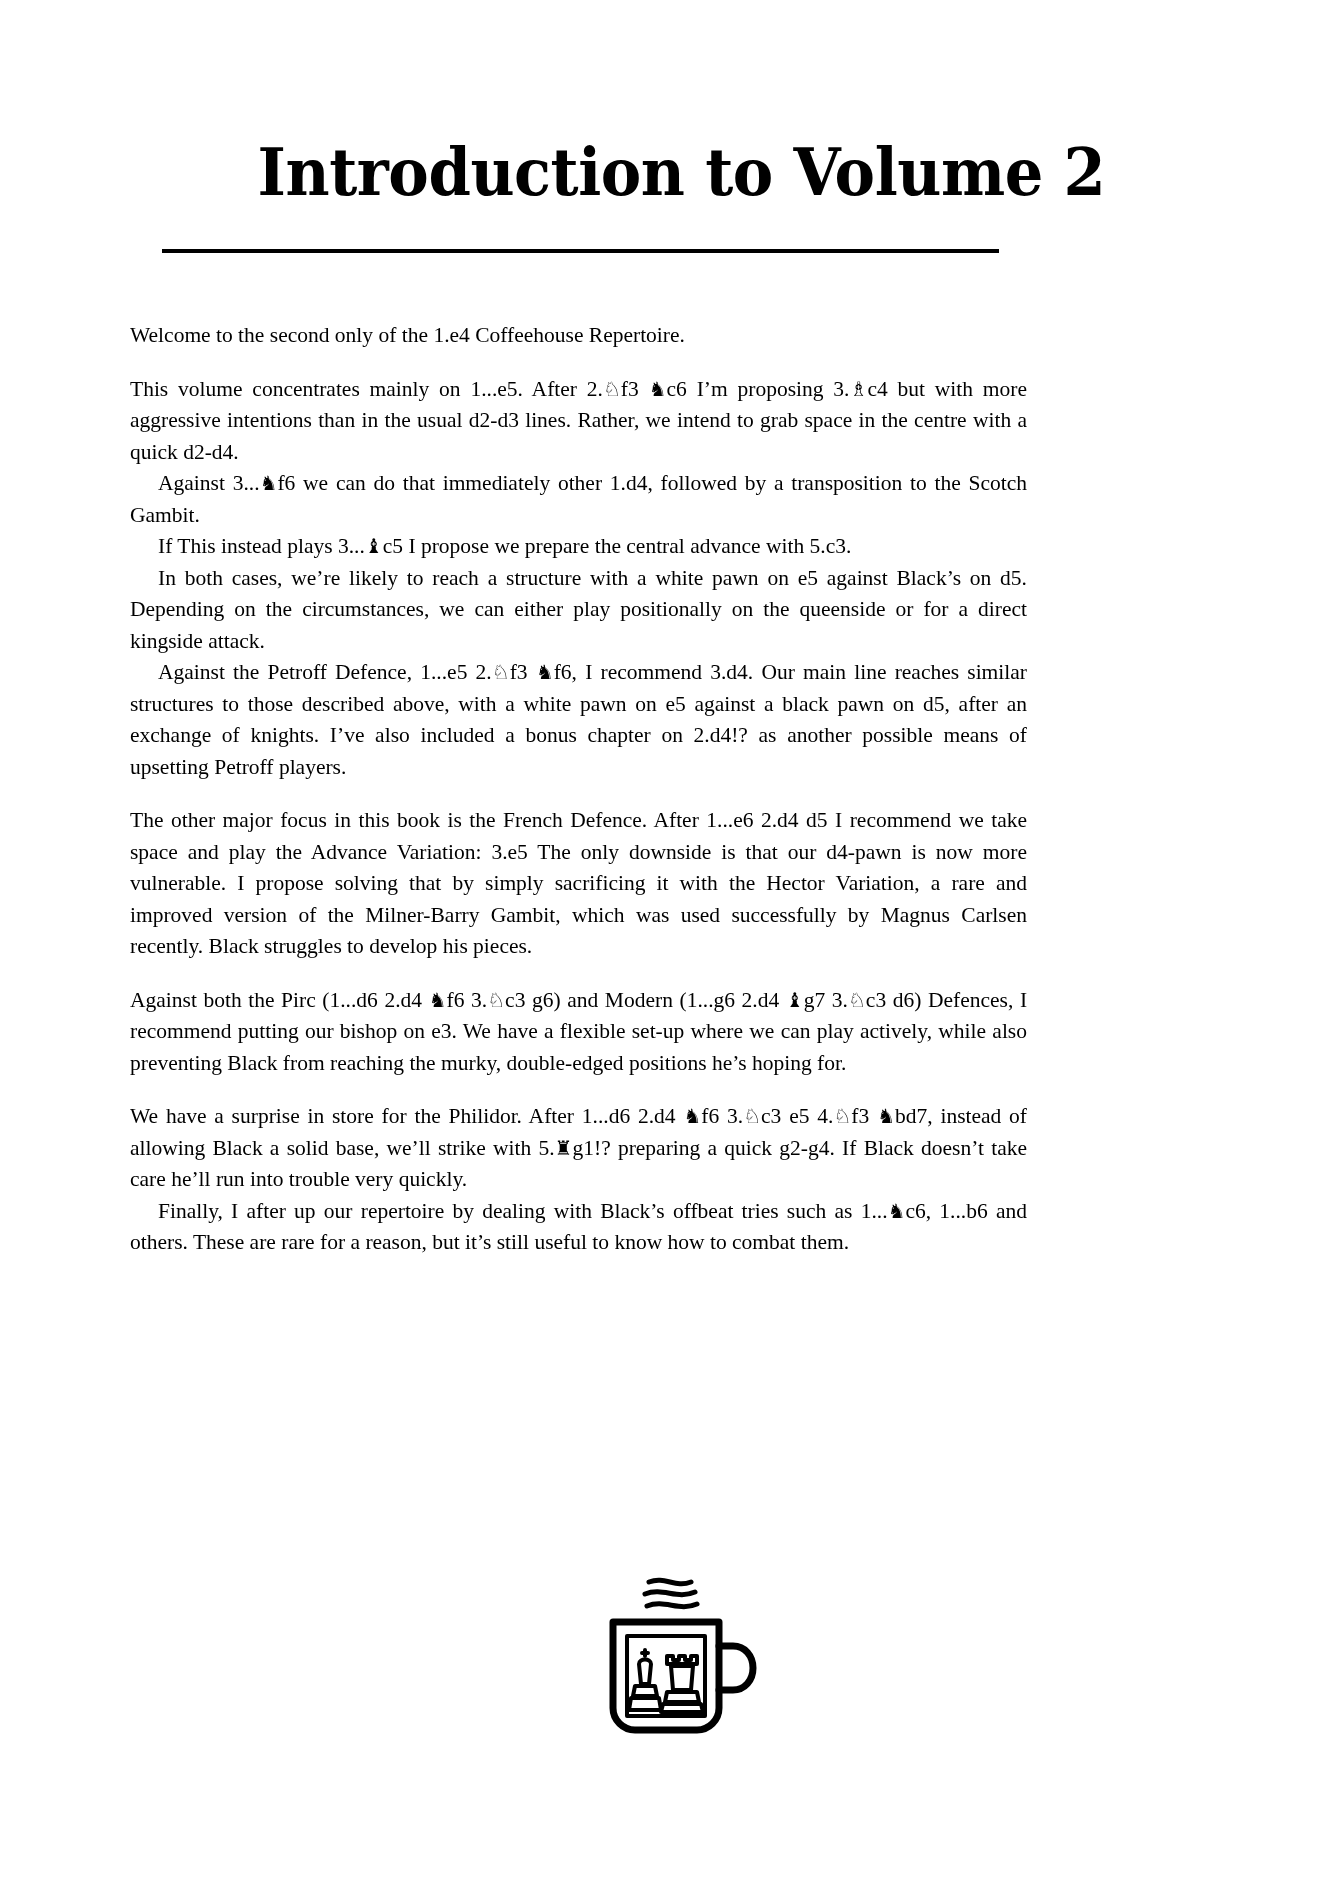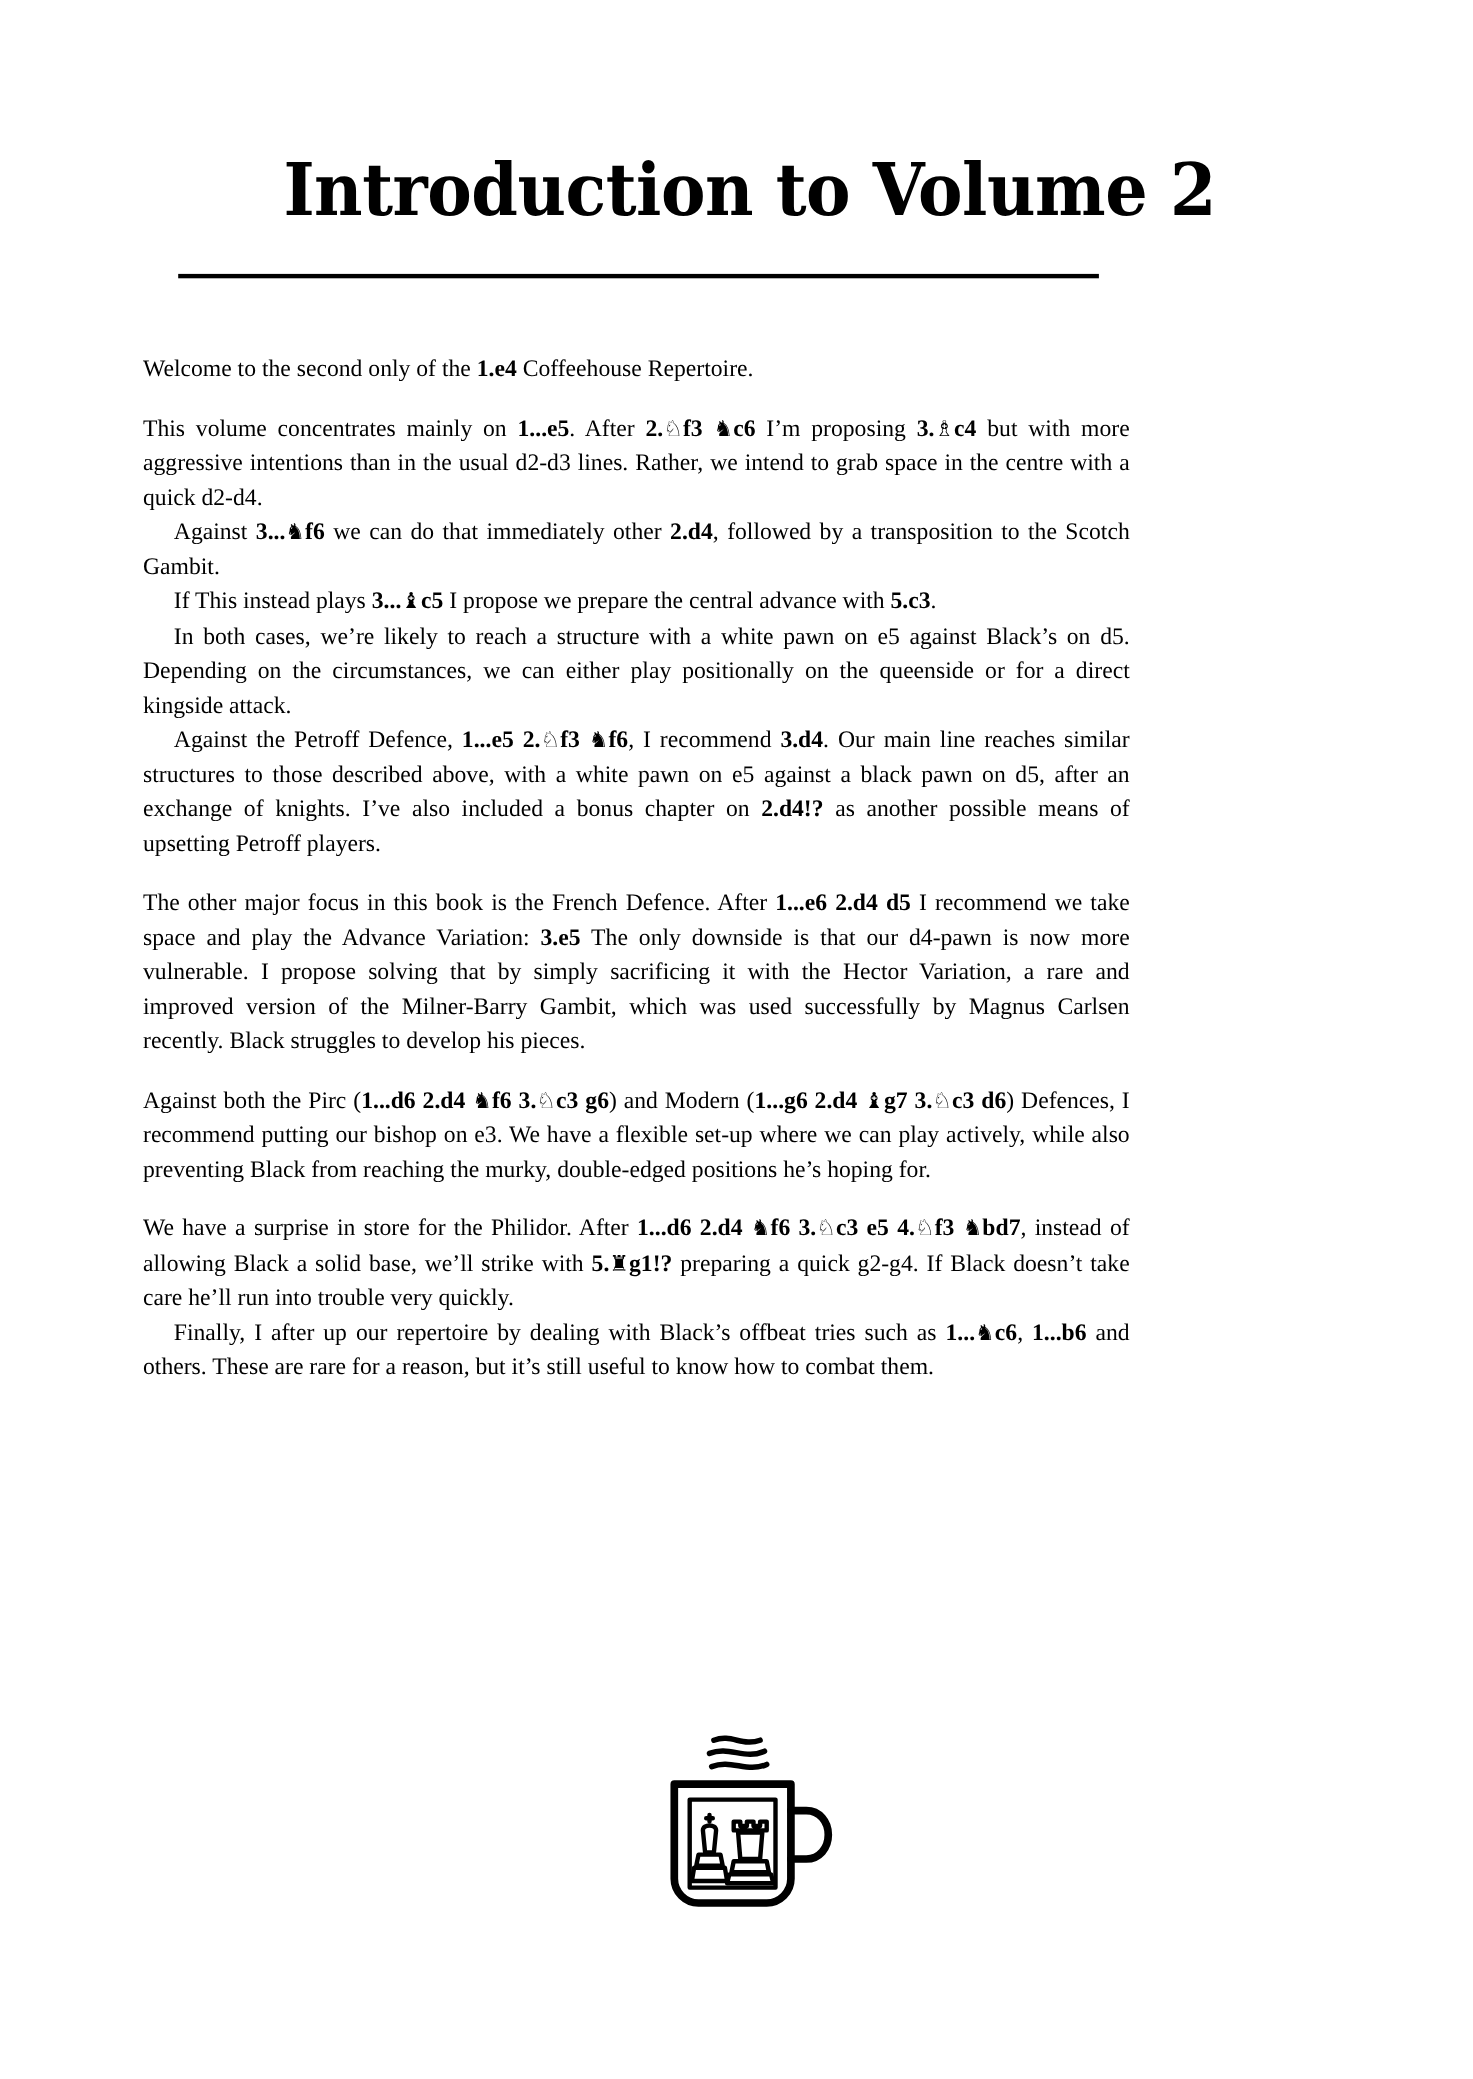--- a/index.html
+++ b/index.html
@@ -60,21 +60,21 @@
     margin: 0 0 22px 0;
   }
   p.indent {
     margin: 0;
     text-indent: 28px;
   }
   p.tight {
     margin: 0;
   }
   b, .mv {
-    font-weight: bold;
+    font-weight: normal;
   }
   .pc {
     font-family: "DejaVu Sans", sans-serif;
     font-weight: normal;
     font-size: 20px;
     line-height: 1;
   }
   .logo {
     position: absolute;
     left: 0;
@@ -93,21 +93,21 @@
 
   <div class="title-block">
     <h1 class="page-title">Introduction to Volume 2</h1>
   </div>
   <div class="title-rule"></div>
 
   <div class="body-col">
     <div id="paras">
         <p class="tight" style="margin-bottom: 22px;"><span>Welcome to the second only of the </span><span class="mv">1.e4</span><span> Coffeehouse Repertoire.</span></p>
         <p class="tight"><span>This volume concentrates mainly on </span><span class="mv">1...e5</span><span>. After </span><span class="mv">2.</span><span class="pc">♘</span><span class="mv">f3 </span><span class="pc">♞</span><span class="mv">c6</span><span> I’m proposing </span><span class="mv">3.</span><span class="pc">♗</span><span class="mv">c4</span><span> but with more aggressive intentions than in the usual d2-d3 lines. Rather, we intend to grab space in the centre with a quick d2-d4.</span></p>
-        <p class="indent"><span>Against </span><span class="mv">3...</span><span class="pc">♞</span><span class="mv">f6</span><span> we can do that immediately other </span><span class="mv">2.d4</span><span>, followed by a transposition to the Scotch Gambit.</span></p>
+        <p class="indent"><span>Against </span><span class="mv">3...</span><span class="pc">♞</span><span class="mv">f6</span><span> we can do that immediately other </span><span class="mv">1.d4</span><span>, followed by a transposition to the Scotch Gambit.</span></p>
         <p class="indent"><span>If This instead plays </span><span class="mv">3...</span><span class="pc">♝</span><span class="mv">c5</span><span> I propose we prepare the central advance with </span><span class="mv">5.c3</span><span>.</span></p>
         <p class="indent"><span>In both cases, we’re likely to reach a structure with a white pawn on e5 against Black’s on d5. Depending on the circumstances, we can either play positionally on the queenside or for a direct kingside attack.</span></p>
         <p class="indent" style="margin-bottom: 22px;"><span>Against the Petroff Defence, </span><span class="mv">1...e5 2.</span><span class="pc">♘</span><span class="mv">f3 </span><span class="pc">♞</span><span class="mv">f6</span><span>, I recommend </span><span class="mv">3.d4</span><span>. Our main line reaches similar structures to those described above, with a white pawn on e5 against a black pawn on d5, after an exchange of knights. I’ve also included a bonus chapter on </span><span class="mv">2.d4!?</span><span> as another possible means of upsetting Petroff players.</span></p>
         <p class="tight" style="margin-bottom: 22px;"><span>The other major focus in this book is the French Defence. After </span><span class="mv">1...e6 2.d4 d5</span><span> I recommend we take space and play the Advance Variation: </span><span class="mv">3.e5</span><span> The only downside is that our d4-pawn is now more vulnerable. I propose solving that by simply sacrificing it with the Hector Variation, a rare and improved version of the Milner-Barry Gambit, which was used successfully by Magnus Carlsen recently. Black struggles to develop his pieces.</span></p>
         <p class="tight" style="margin-bottom: 22px;"><span>Against both the Pirc (</span><span class="mv">1...d6 2.d4 </span><span class="pc">♞</span><span class="mv">f6 3.</span><span class="pc">♘</span><span class="mv">c3 g6</span><span>) and Modern (</span><span class="mv">1...g6 2.d4 </span><span class="pc">♝</span><span class="mv">g7 3.</span><span class="pc">♘</span><span class="mv">c3 d6</span><span>) Defences, I recommend putting our bishop on e3. We have a flexible set-up where we can play actively, while also preventing Black from reaching the murky, double-edged positions he’s hoping for.</span></p>
         <p class="tight"><span>We have a surprise in store for the Philidor. After </span><span class="mv">1...d6 2.d4 </span><span class="pc">♞</span><span class="mv">f6 3.</span><span class="pc">♘</span><span class="mv">c3 e5 4.</span><span class="pc">♘</span><span class="mv">f3 </span><span class="pc">♞</span><span class="mv">bd7</span><span>, instead of allowing Black a solid base, we’ll strike with </span><span class="mv">5.</span><span class="pc">♜</span><span class="mv">g1!?</span><span> preparing a quick g2-g4. If Black doesn’t take care he’ll run into trouble very quickly.</span></p>
         <p class="indent"><span>Finally, I after up our repertoire by dealing with Black’s offbeat tries such as </span><span class="mv">1...</span><span class="pc">♞</span><span class="mv">c6</span><span>, </span><span class="mv">1...b6</span><span> and others. These are rare for a reason, but it’s still useful to know how to combat them.</span></p>
       </div>
   </div>
 

